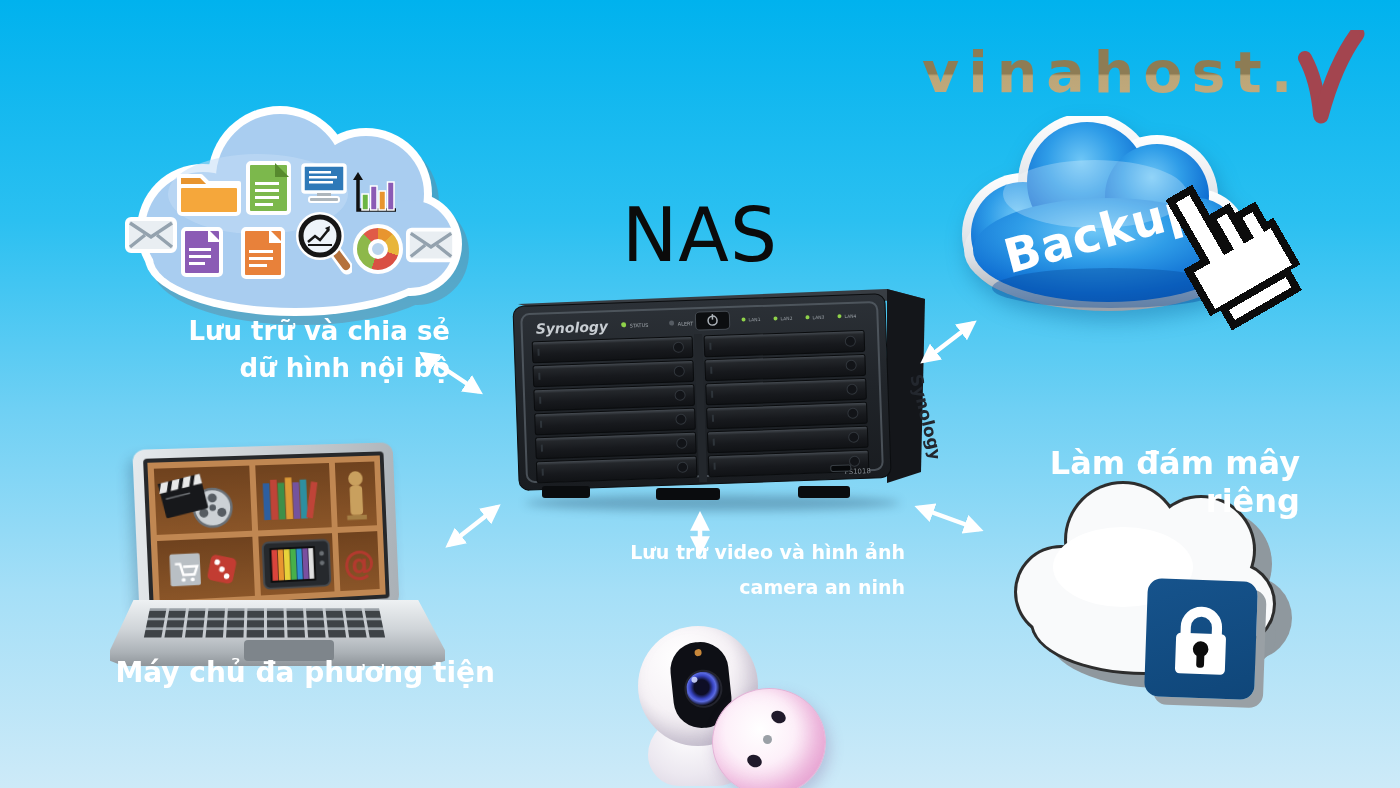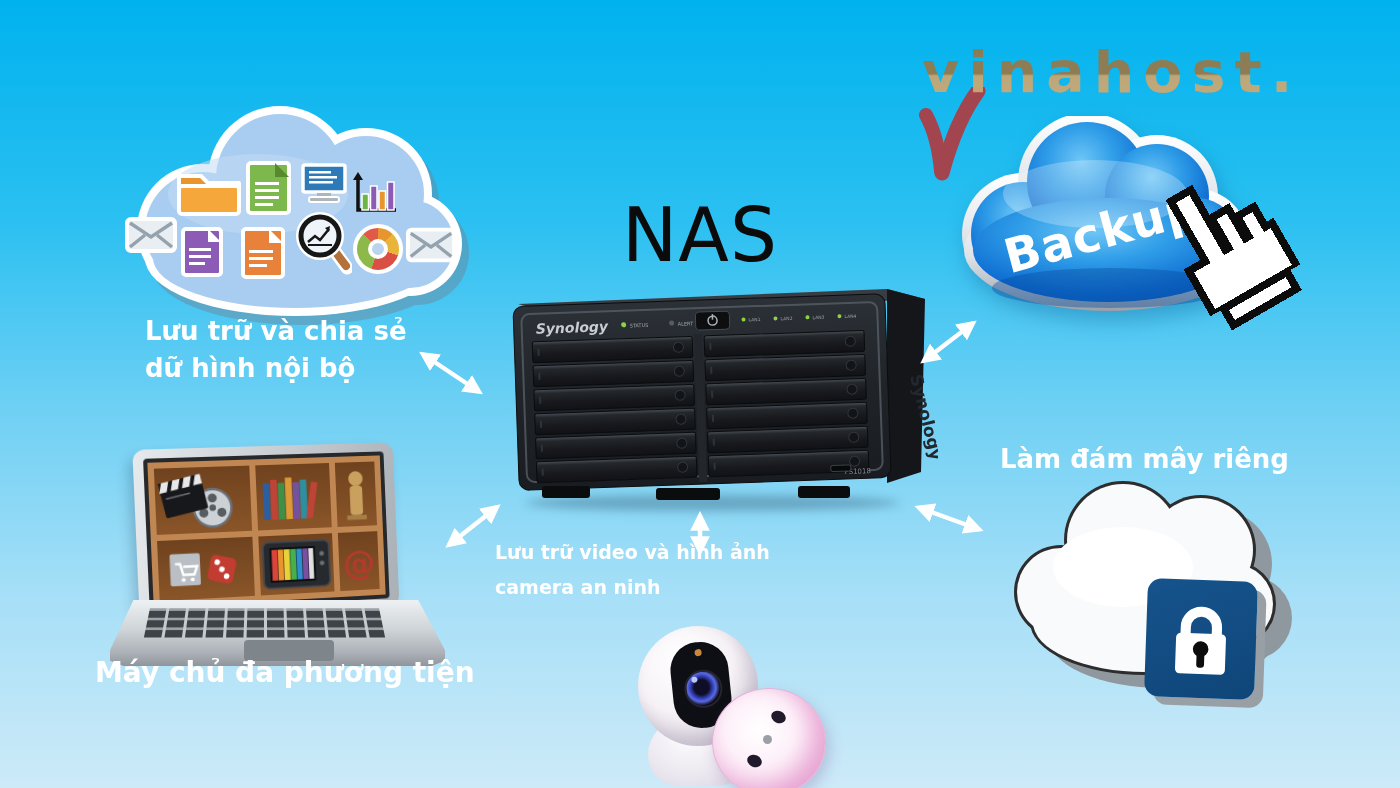--- a/index.html
+++ b/index.html
@@ -2,36 +2,36 @@
 <html><head>
 <meta charset="utf-8">
 <style>
   html,body{margin:0;padding:0;background:#333;}
   .stage{
     position:relative;width:1400px;height:788px;overflow:hidden;
     font-family:"DejaVu Sans","Liberation Sans",sans-serif;
     background:linear-gradient(180deg,#00b2ee 0%,#2bc0f1 28%,#6fd0f4 52%,#a5dff7 75%,#cdeaf8 100%);
   }
   
-  .logo{position:absolute;left:922px;top:44px;display:flex;align-items:flex-start;z-index:2;flex-direction:column;}
+  .logo{position:absolute;left:922px;top:44px;display:flex;align-items:flex-start;z-index:2;}
   .logo-text{
     font-size:57px;font-weight:bold;letter-spacing:9px;line-height:1;
     background:linear-gradient(180deg,#94794c 0%,#94794c 52%,#c7a672 56%,#cbaa76 100%);
     -webkit-background-clip:text;background-clip:text;color:transparent;opacity:.95;
   }
   .logo-check{margin-left:-4px;margin-top:-14px;}
   
   .title-nas{position:absolute;left:550px;top:192px;width:300px;text-align:center;
     font-size:74px;font-weight:normal;color:#0b0b0b;letter-spacing:1px;z-index:2;}
   
-  .caption{position:absolute;color:#fff;font-weight:bold;text-align:left;z-index:3;}
+  .caption{position:absolute;color:#fff;font-weight:bold;text-align:right;z-index:3;}
   .cap-share{left:145px;top:313px;width:305px;font-size:26px;line-height:37px;}
   .cap-media{left:95px;top:656px;width:400px;font-size:28px;}
   .cap-camera{left:495px;top:535px;width:410px;font-size:19px;line-height:35px;}
-  .cap-private{left:1000px;top:444px;width:300px;font-size:26px;}
+  .cap-private{left:1000px;top:444px;width:300px;font-size:32px;}
   
   .share-cloud{position:absolute;left:108px;top:98px;width:356px;height:222px;z-index:1;}
   .share-cloud > svg.cloud-base{position:absolute;inset:0;filter:drop-shadow(7px 9px 0 rgba(110,130,150,.45));}
   .sc-icon{position:absolute;}
   
   .nas-wrap{position:absolute;left:498px;top:276px;width:440px;height:240px;z-index:1;}
   .nas-shadow{position:absolute;left:525px;top:495px;width:375px;height:16px;border-radius:50%;
     background:rgba(10,40,70,.28);filter:blur(5px);z-index:0;}
   
   .backup-cloud{position:absolute;left:945px;top:116px;width:315px;height:210px;z-index:2;}

